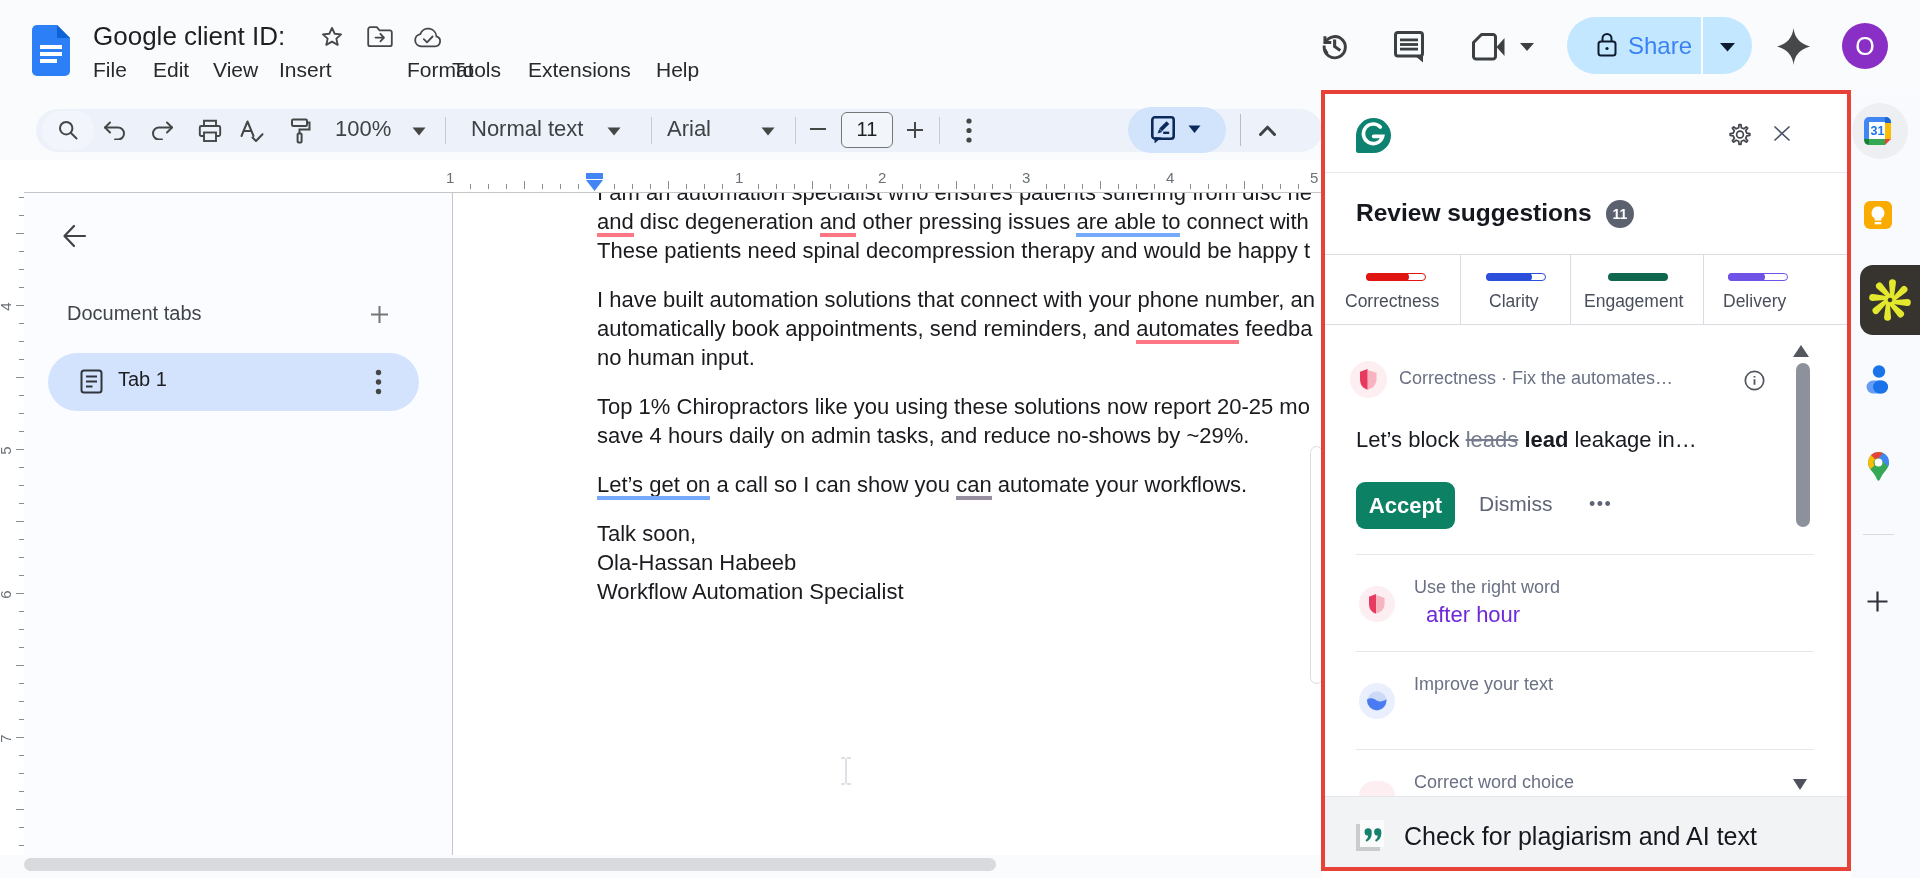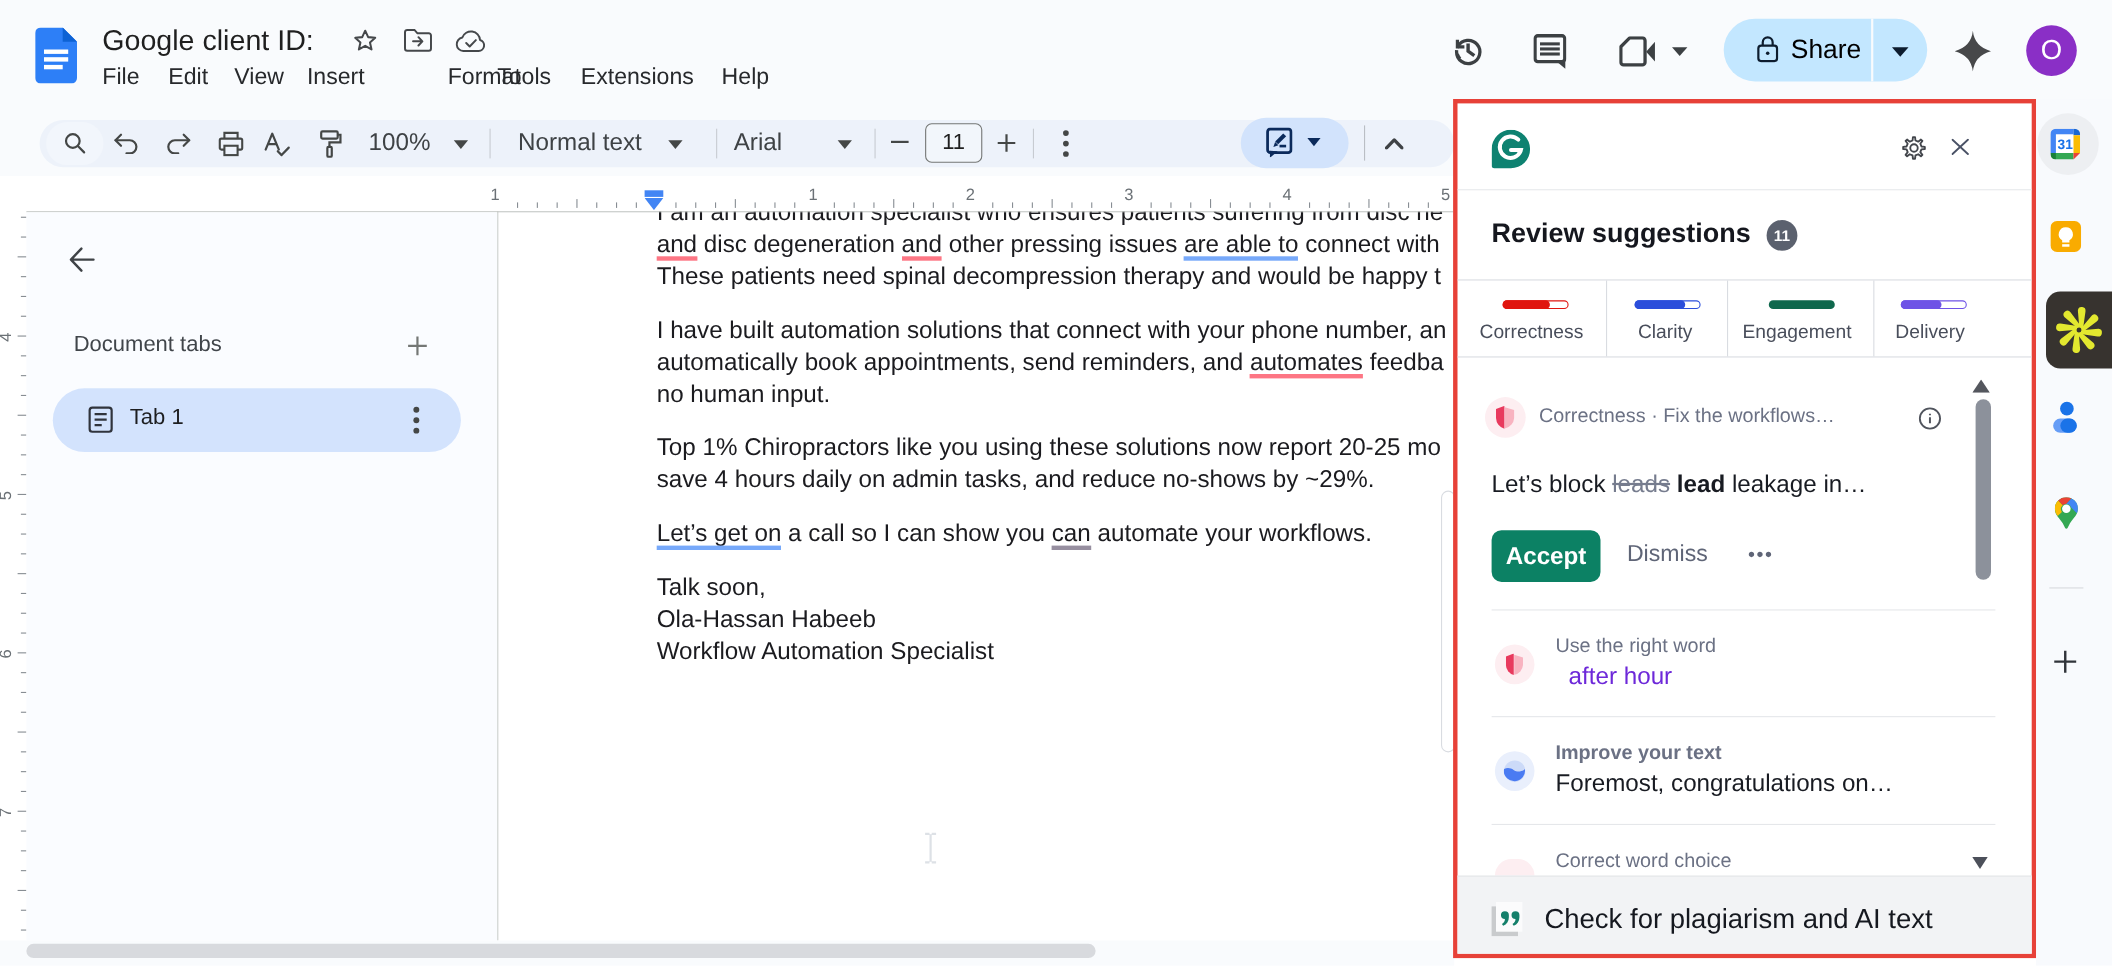--- a/index.html
+++ b/index.html
@@ -70,21 +70,21 @@
       <path d="M1 1 h14 l-7 8 Z" fill="#3c4043"></path>
     </svg>
 
   <div class="abs" style="left:1567px;top:17px;width:185px;height:57px;border-radius:29px;background:#c3e7ff;"></div>
   <div class="abs" style="left:1701px;top:17px;width:2px;height:57px;background:#f9fbfd;"></div>
   <svg class="abs" style="left:1597px;top:32px;" width="20" height="25" viewBox="0 0 20 25" fill="none" stroke="#0d1c2e" stroke-width="2">
     <rect x="1.5" y="9.5" width="17" height="14" rx="2.5"></rect>
     <path d="M5.5 9.5 V6.5 a4.5 4.5 0 0 1 9 0 v3"></path>
     <circle cx="10" cy="16.5" r="1.6" fill="#0d1c2e" stroke="none"></circle>
   </svg>
-  <div class="abs" style="left:1628px;top:32px;font-size:24px;font-weight:500;color:#000000;">Share</div>
+  <div class="abs" style="left:1628px;top:32px;font-size:24px;font-weight:500;color:#3b82f6;">Share</div>
   <svg class="abs" style="left:1719px;top:42px;" width="17" height="10" viewBox="0 0 17 10">
       <path d="M1 1 h15 l-7.5 8.5 Z" fill="#0d1c2e"></path>
     </svg>
 
   <svg class="abs" style="left:1777px;top:28px;" width="33" height="37" viewBox="0 0 33 37">
     <path d="M16.5 0 Q18 14.5 33 18.5 Q18 22.5 16.5 37 Q15 22.5 0 18.5 Q15 14.5 16.5 0 Z" fill="#47484a"></path>
   </svg>
 
   <div class="abs" style="left:1842px;top:23px;width:46px;height:46px;border-radius:50%;background:#8a2fc6;color:#fff;font-size:25px;text-align:center;line-height:46px;">O</div>
 
@@ -370,21 +370,21 @@
   <div class="abs" style="left:1345px;top:291px;font-size:17.5px;color:#494e5b;">Correctness</div>
   <div class="abs" style="left:1489px;top:291px;font-size:17.5px;color:#494e5b;">Clarity</div>
   <div class="abs" style="left:1584px;top:291px;font-size:17.5px;color:#494e5b;">Engagement</div>
   <div class="abs" style="left:1723px;top:291px;font-size:17.5px;color:#494e5b;">Delivery</div>
 
   <div class="abs" style="left:1350px;top:361px;width:37px;height:37px;border-radius:50%;background:#fdeef1;"></div>
   <svg class="abs" style="left:1360px;top:369px;" width="17" height="21" viewBox="0 0 17 21">
     <path d="M8 1.2 L16.5 3.8 V11 a10.5 10.5 0 0 1 -8.5 9.6 Z" fill="#f8b3c0"></path>
     <path d="M7.6 0 L0 2.8 V11 a10.5 10.5 0 0 0 7.6 9.8 Z" fill="#e83a5e"></path>
   </svg>
-  <div class="abs" style="left:1399px;top:368px;font-size:18px;color:#6b7184;">Correctness · Fix the workflows…</div>
+  <div class="abs" style="left:1399px;top:368px;font-size:18px;color:#6b7184;">Correctness · Fix the automates…</div>
   <svg class="abs" style="left:1744px;top:370px;" width="21" height="21" viewBox="0 0 21 21" fill="none" stroke="#50545d" stroke-width="1.7">
     <circle cx="10.5" cy="10.5" r="9.2"></circle>
     <path d="M10.5 9.3 v5.4 M10.5 6.1 v1.4" stroke-width="1.8"></path>
   </svg>
 
   <div class="abs" style="left:1356px;top:427px;font-size:22px;color:#181b22;">Let’s block <span style="color:#767c8e;text-decoration:line-through;text-decoration-thickness:2px;">leads</span> <b>lead</b> leakage in…</div>
 
   <div class="abs" style="left:1356px;top:482px;width:99px;height:47px;border-radius:9px;background:#0c8164;color:#fff;font-size:22px;font-weight:700;text-align:center;line-height:47px;">Accept</div>
   <div class="abs" style="left:1479px;top:492px;font-size:21px;color:#5f6577;text-align:right;">Dismiss</div>
   <div class="abs" style="left:1589px;top:494px;font-size:18px;color:#5f6577;letter-spacing:1.5px;">•••</div>
@@ -399,22 +399,21 @@
   <div class="abs" style="left:1414px;top:577px;font-size:18px;color:#6b7184;">Use the right word</div>
   <div class="abs" style="left:1414px;top:602px;font-size:22px;color:#6d28d9;margin-left:12px;">after hour</div>
 
   <div class="abs" style="left:1356px;top:651px;width:458px;height:1px;background:#e5e7ea;"></div>
 
   <div class="abs" style="left:1359px;top:683px;width:36px;height:36px;border-radius:50%;background:#e9effc;"></div>
   <svg class="abs" style="left:1367px;top:691px;" width="20" height="20" viewBox="0 0 20 20">
     <circle cx="10" cy="10" r="9.7" fill="#ccdaf8"></circle>
     <path d="M0.4 8 C3.5 6.6 6.5 7.2 9 8.9 c2.5 1.7 5.6 2.3 9.4 0.2 l0.9 -1.0 a9.7 9.7 0 1 1 -19.3 1.3 Z" fill="#4a7bf2"></path>
   </svg>
-  <div class="abs" style="left:1414px;top:674px;font-size:18px;color:#6b7184;font-weight:bold;">Improve your text</div>
-  <div class="abs" style="left:1414px;top:699px;font-size:22px;color:#181b22;">Foremost, congratulations on…</div>
+  <div class="abs" style="left:1414px;top:674px;font-size:18px;color:#6b7184;">Improve your text</div>
 
   <div class="abs" style="left:1356px;top:749px;width:458px;height:1px;background:#e5e7ea;"></div>
 
   <div class="abs" style="left:1414px;top:772px;font-size:18px;color:#6b7184;">Correct word choice</div>
   <div class="abs" style="left:1359px;top:781px;width:36px;height:15px;border-radius:18px 18px 0 0;background:#fdeef1;"></div>
 
   <svg class="abs" style="left:1792px;top:778px;" width="16" height="13" viewBox="0 0 16 13">
       <path d="M1 1 h14 l-7 11 Z" fill="#4c505a"></path>
     </svg>
 

